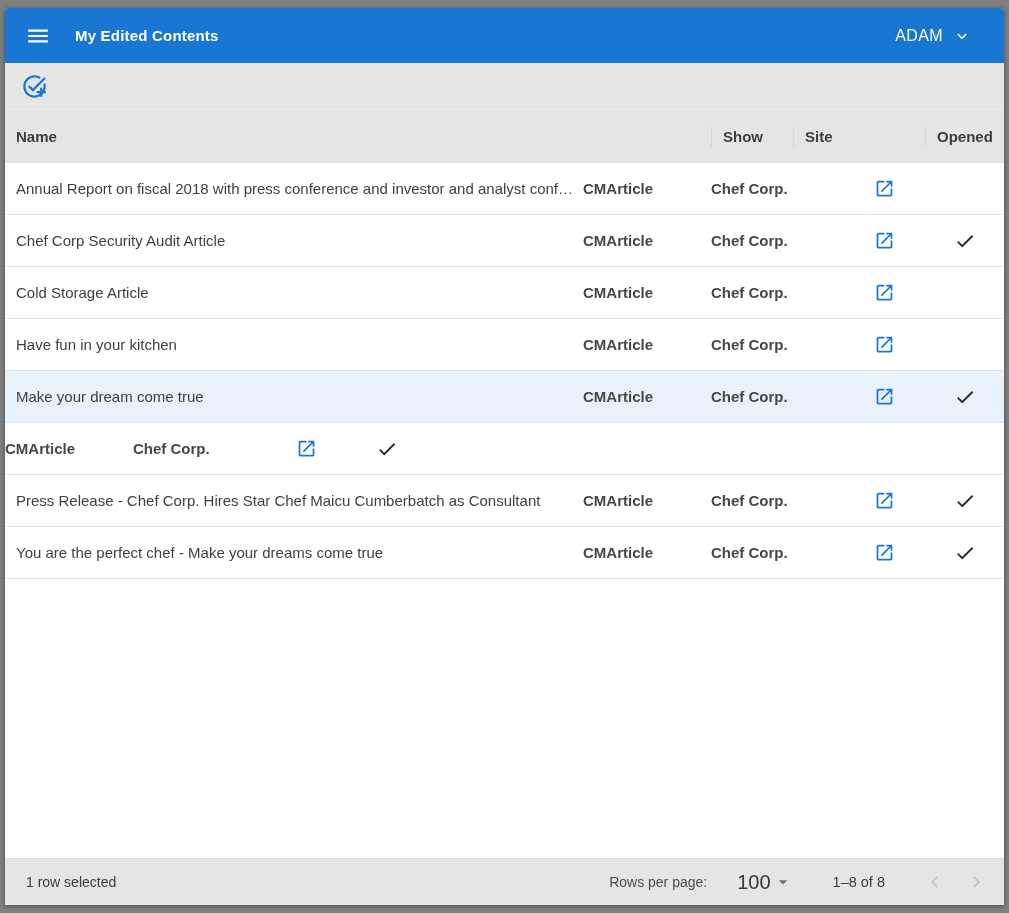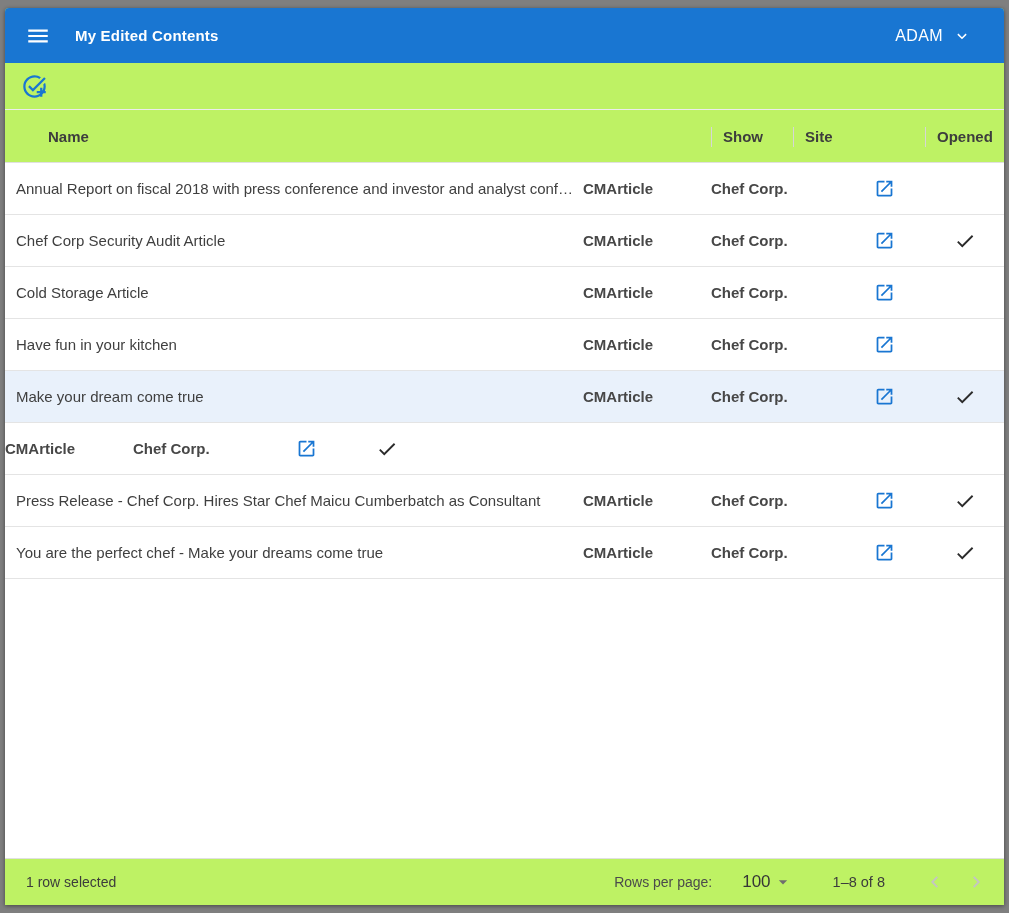--- a/index.html
+++ b/index.html
@@ -6,21 +6,21 @@
   html,body { width:1009px; height:913px; }
   body {
     background:#7f7f7f;
     font-family:"Liberation Sans", sans-serif;
     position:relative;
     overflow:hidden;
   }
   .frame {
     position:absolute;
     left:5px; right:5px; top:8px; bottom:8px;
-    background:#bef264;
+    background:#e5e5e5;
     border-radius:4px 4px 0 0;
     display:flex;
     flex-direction:column;
     box-shadow:0 1px 4px rgba(0,0,0,0.45);
     overflow:hidden;
   }
   
   .appbar {
     height:55px;
     flex:0 0 55px;
@@ -58,21 +58,20 @@
   }
   .add-btn { width:28px; height:28px; }
   
   .thead {
     height:53px; flex:0 0 53px;
     display:flex; align-items:flex-start;
     border-bottom:1px solid #e0e0e0;
     color:#3d3d3d;
     font-size:15px;
     font-weight:700;
-    padding-left:32px;
   }
   .cell-name  { flex:1; padding-left:11px; min-width:0; }
   .cell-type  { width:128px; flex:0 0 128px; }
   .cell-site  { width:132px; flex:0 0 132px; }
   .cell-show  { width:82px;  flex:0 0 82px;  display:flex; justify-content:center; }
   .cell-opened{ width:79px;  flex:0 0 79px;  display:flex; justify-content:center; }
   .thead .hcell { position:relative; height:100%; display:flex; align-items:center; }
   .thead .cell-show, .thead .cell-opened { justify-content:flex-start; }
   .thead .hcell:not(.cell-name) { padding-left:12px; }
   .thead .hcell:not(.cell-name)::before {
@@ -104,21 +103,21 @@
     display:flex; align-items:center;
     padding:0 16px 0 21px;
     font-size:14px;
     color:#3c3c3c;
   }
   .tfoot-spacer { flex:1; }
   .rpp-label { color:#4b4b4b; margin-right:30px; }
   .rpp-select {
     display:flex; align-items:center; gap:2px;
     background:none; border:none; cursor:pointer;
-    font-family:inherit; font-size:17px; color:#363636;
+    font-family:inherit; font-size:20px; color:#363636;
     margin-right:40px;
   }
   .range-text { margin-right:38px; font-size:14.5px; }
   .page-btn { width:24px; height:24px; }
   .page-btn + .page-btn { margin-left:17px; }
 </style>
 </head>
 <body>
 
 <div class="frame">

